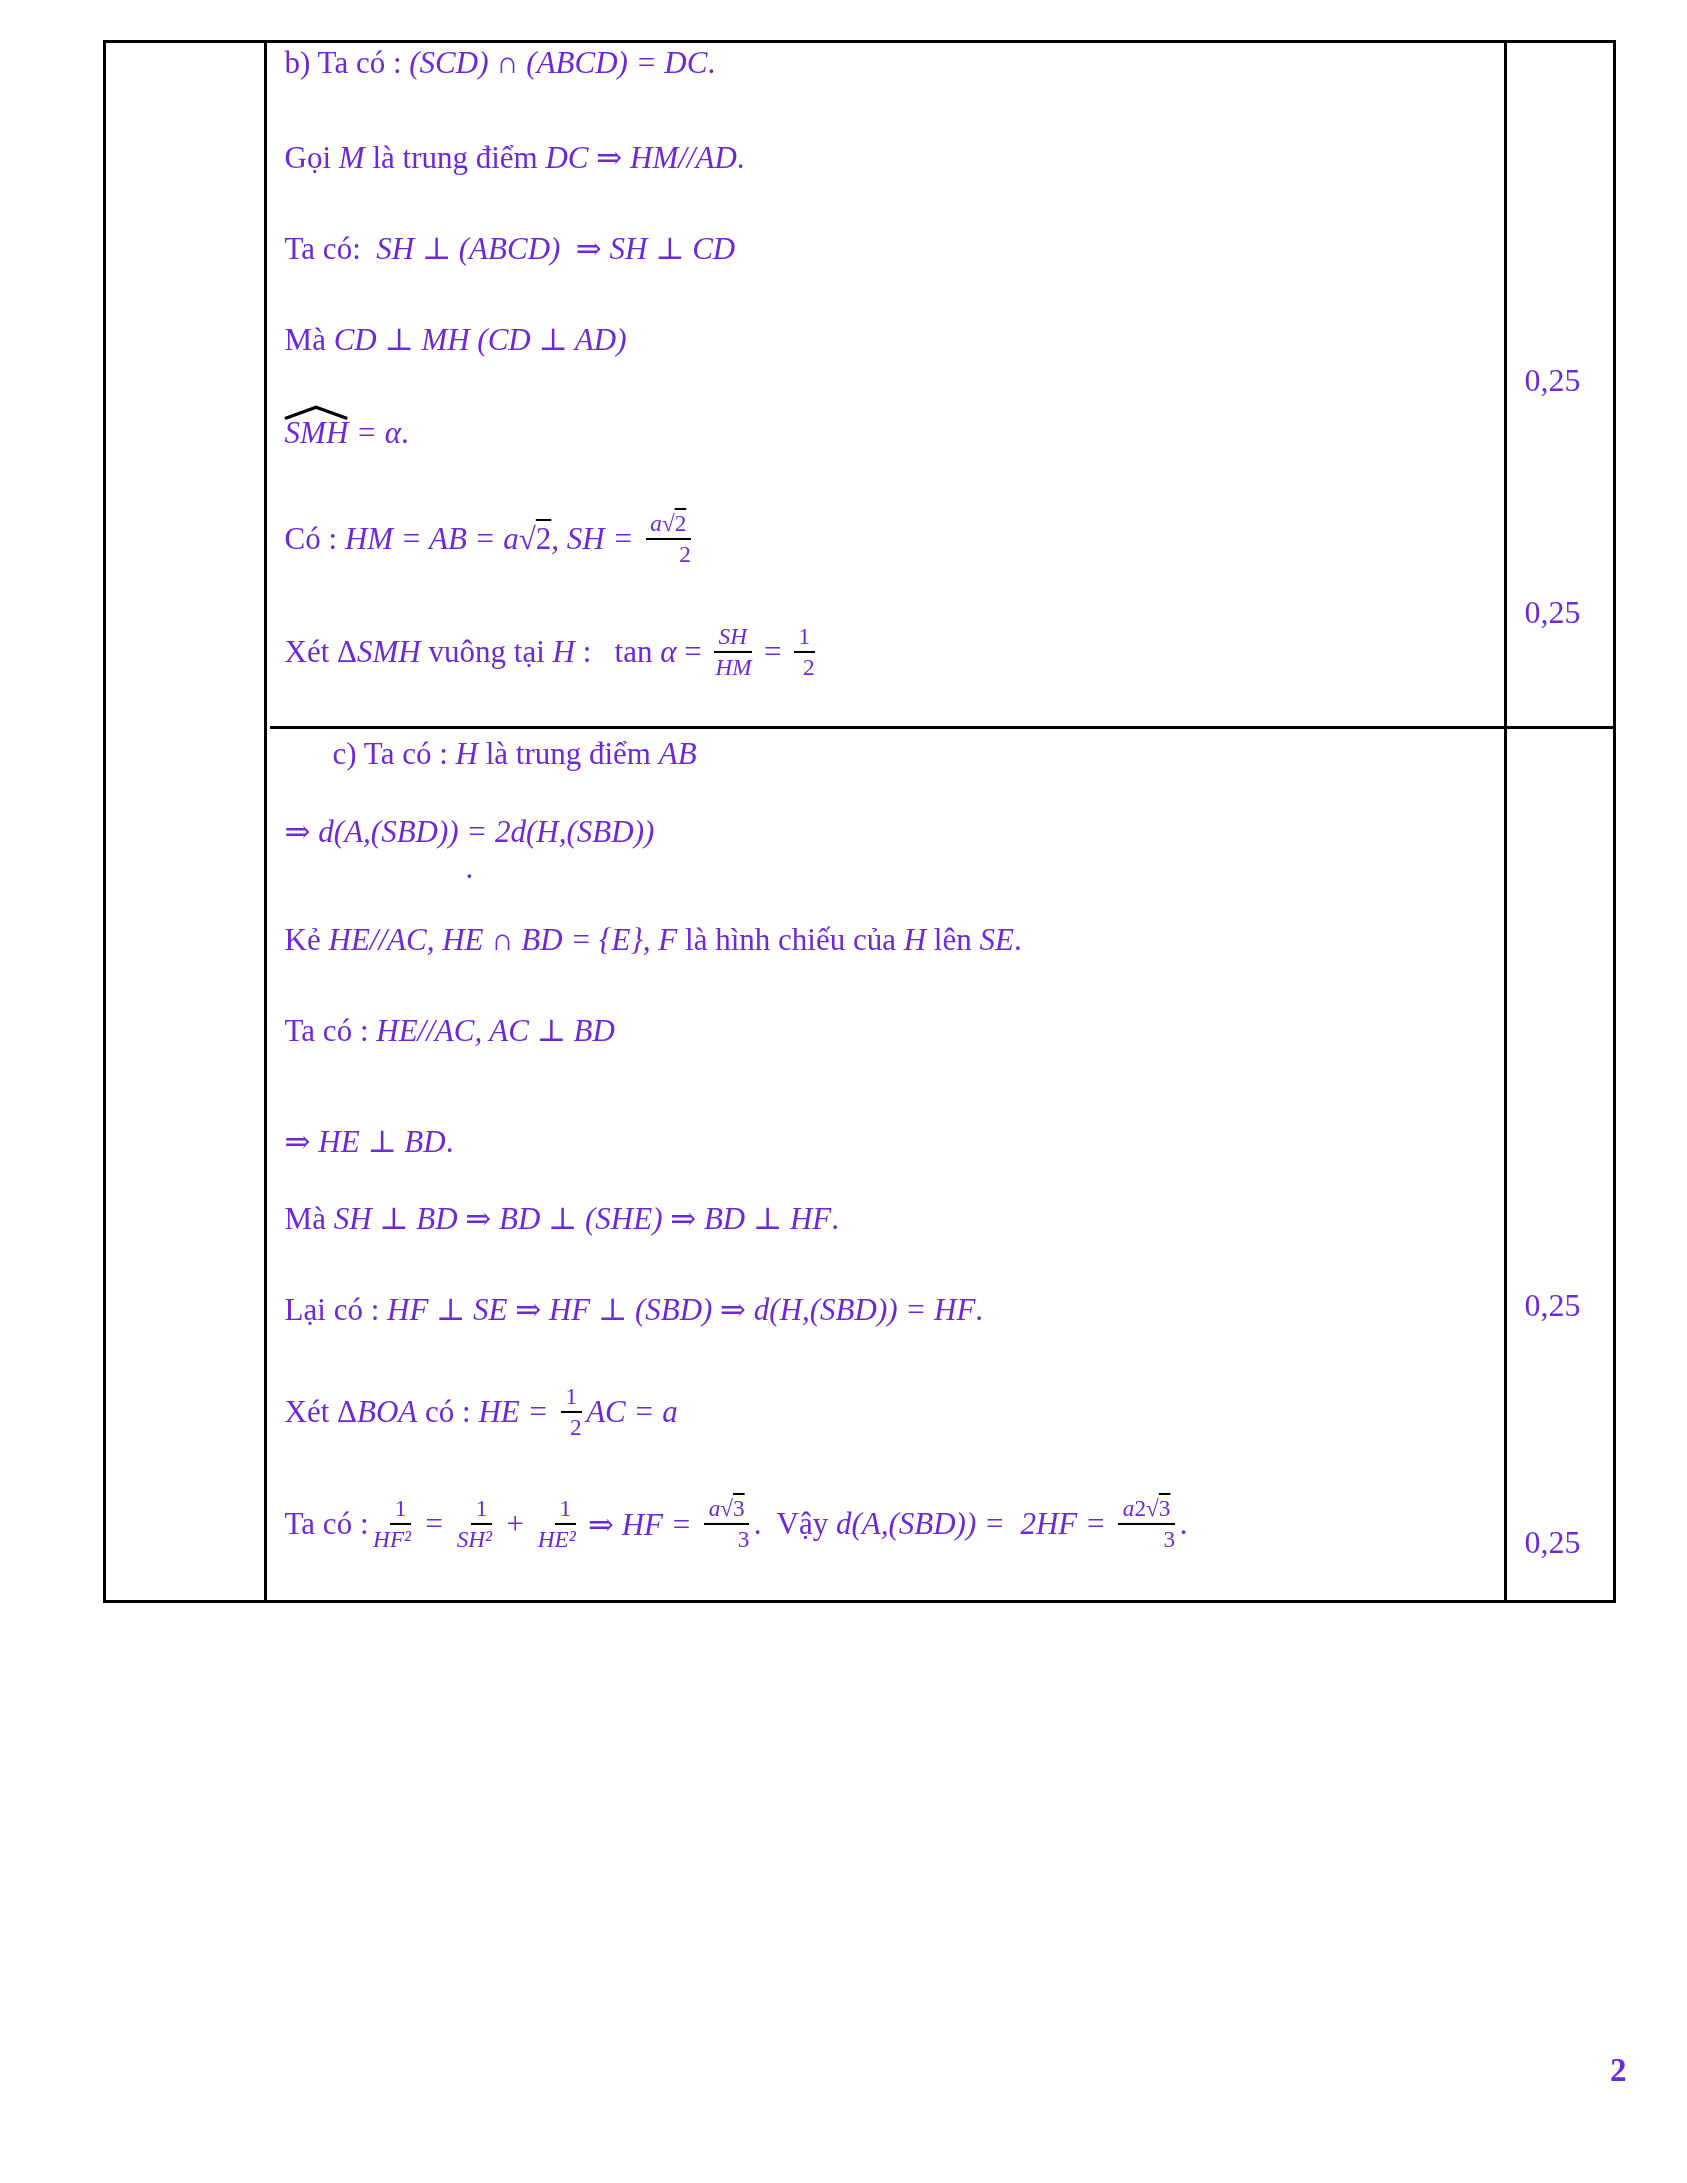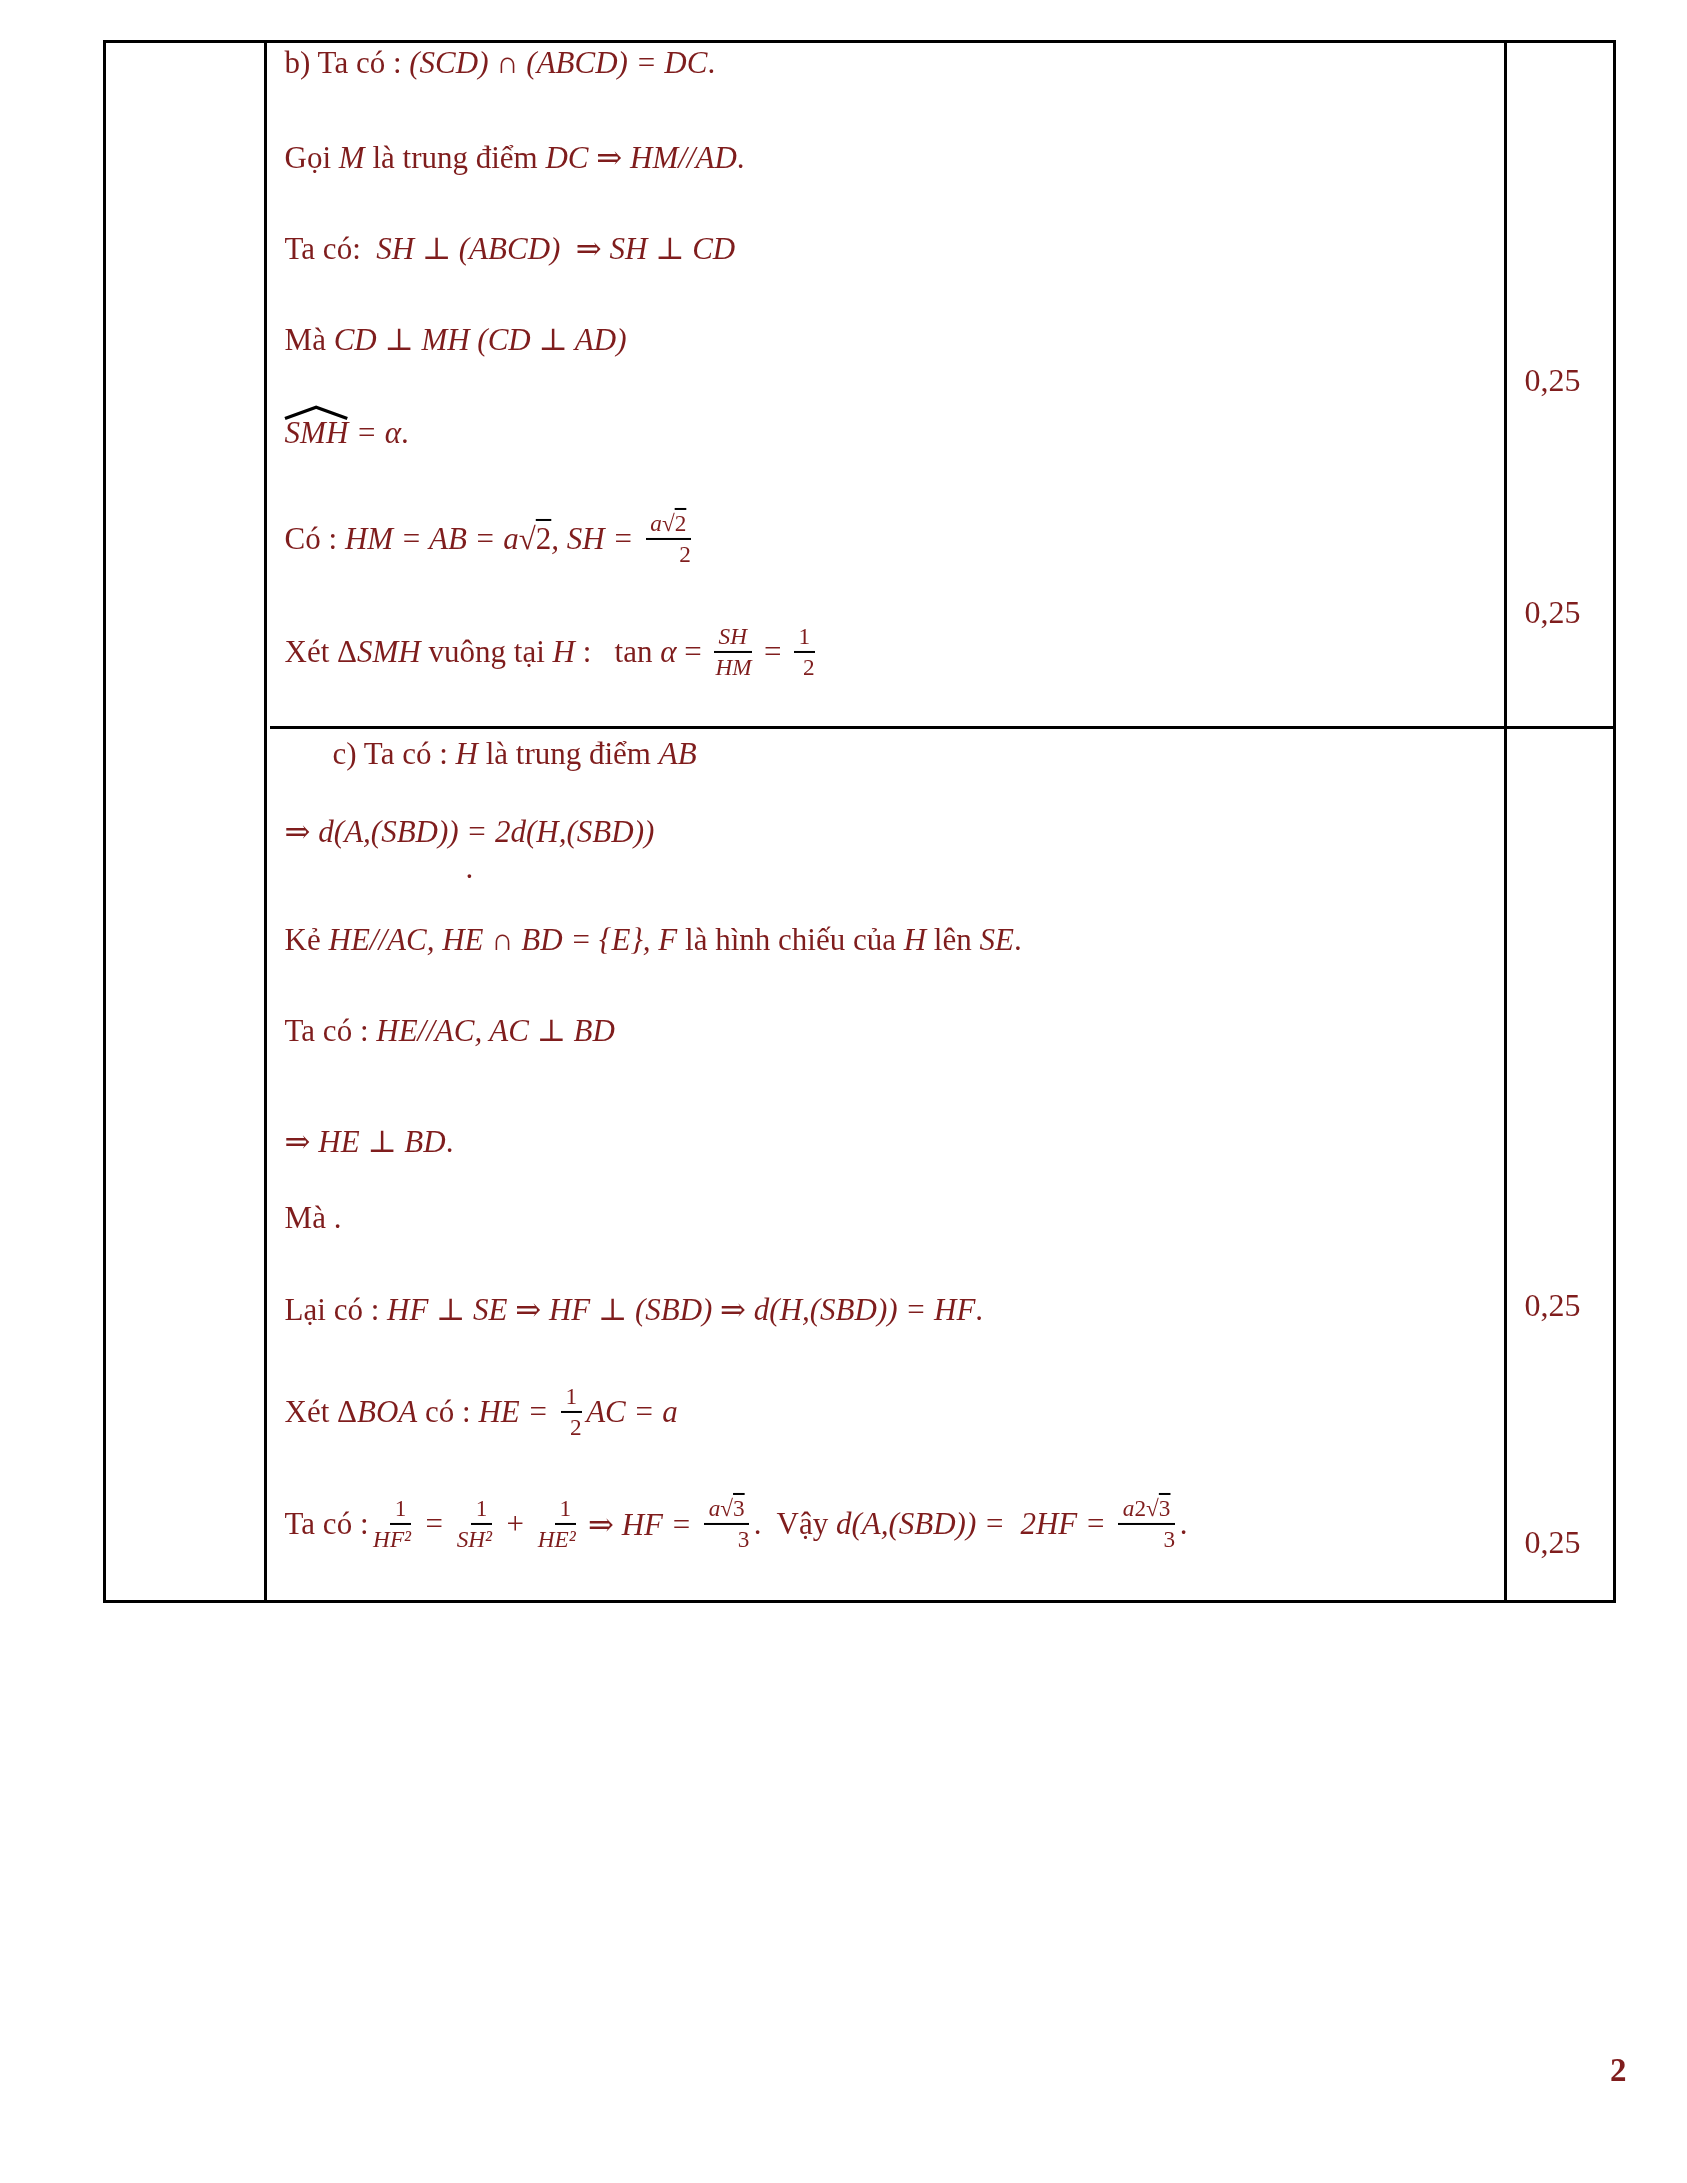--- a/index.html
+++ b/index.html
@@ -1,20 +1,20 @@
 <!DOCTYPE html>
 <html style="font-size:10.6px"><head>
 <meta charset="utf-8">
 <style>
   html,body{margin:0;padding:0;background:#e8e8e8;}
   .page{
     position:relative;
     width:1687px;height:2183px;
     background:#ffffff;
-    color:#7f1d1d;
+    color:#6d28d9;
     font-family:"Liberation Serif","DejaVu Serif",serif;
     font-size:31px;
     overflow:hidden;
   }
   .grading-table{
     position:absolute;
     left:103px;top:40px;
     width:1513px;height:1563px;
     border:3.3px solid #000;
     box-sizing:border-box;
@@ -85,21 +85,21 @@
               </svg><span>SMH</span></span><span class="it"> = α</span><span>.</span></div>
           <div class="line" style="top: 496px;"><span>Có : </span><span class="it">HM = AB = a</span><span class="sqrt">√<span class="rad">2</span></span><span class="it">, SH = </span><span class="frac"><span class="num"><span class="it">a</span><span class="sqrt">√<span class="rad">2</span></span></span><span class="den"><span>2</span></span></span></div>
           <div class="line" style="top: 609px;"><span>Xét Δ</span><span class="it">SMH</span><span> vuông tại </span><span class="it">H</span><span> :   tan </span><span class="it">α</span><span> = </span><span class="frac"><span class="num"><span class="it">SH</span></span><span class="den"><span class="it">HM</span></span></span><span> = </span><span class="frac"><span class="num"><span>1</span></span><span class="den"><span>2</span></span></span></div>
         </div>
       <div class="row-part-c">
           <div class="line" style="top: 24.5px; margin-left: 48px;"><span>c) Ta có : </span><span class="it">H</span><span> là trung điểm </span><span class="it">AB</span></div>
           <div class="line" style="top: 120px; flex-direction: column;"><span class="it">⇒ d(A,(SBD)) = 2d(H,(SBD))</span><span>.</span></div>
           <div class="line" style="top: 211px;"><span>Kẻ </span><span class="it">HE//AC, HE ∩ BD = {E}, F</span><span> là hình chiếu của </span><span class="it">H</span><span> lên </span><span class="it">SE</span><span>.</span></div>
           <div class="line" style="top: 301px;"><span>Ta có : </span><span class="it">HE//AC, AC ⊥ BD</span></div>
           <div class="line" style="top: 394px; margin-top: 18px;"><span class="it">⇒ HE ⊥ BD</span><span>.</span></div>
-          <div class="line" style="top: 489px;"><span>Mà </span><span>.</span></div>
+          <div class="line" style="top: 489px;"><span>Mà </span><span class="it">SH ⊥ BD ⇒ BD ⊥ (SHE) ⇒ BD ⊥ HF</span><span>.</span></div>
           <div class="line" style="top: 580px;"><span>Lại có : </span><span class="it">HF ⊥ SE ⇒ HF ⊥ (SBD) ⇒ d(H,(SBD)) = HF</span><span>.</span></div>
           <div class="line" style="top: 683px;"><span>Xét Δ</span><span class="it">BOA</span><span> có : </span><span class="it">HE = </span><span class="frac"><span class="num"><span>1</span></span><span class="den"><span>2</span></span></span><span class="it">AC = a</span></div>
           <div class="line" style="top: 795px;"><span>Ta có :</span><span class="frac"><span class="num"><span>1</span></span><span class="den"><span class="it">HF²</span></span></span><span class="it"> = </span><span class="frac"><span class="num"><span>1</span></span><span class="den"><span class="it">SH²</span></span></span><span class="it"> + </span><span class="frac"><span class="num"><span>1</span></span><span class="den"><span class="it">HE²</span></span></span><span class="it"> ⇒ HF = </span><span class="frac"><span class="num"><span class="it">a</span><span class="sqrt">√<span class="rad">3</span></span></span><span class="den"><span>3</span></span></span><span>.  Vậy </span><span class="it">d(A,(SBD)) =  2HF = </span><span class="frac"><span class="num"><span class="it">a</span><span>2</span><span class="sqrt">√<span class="rad">3</span></span></span><span class="den"><span>3</span></span></span><span>.</span></div>
         </div>
     </div>
     <div class="col-score">
       <div class="score-part-b">
           <div class="score" style="top: 337px;">0,25</div>
           <div class="score" style="top: 569px;">0,25</div>
         </div>

